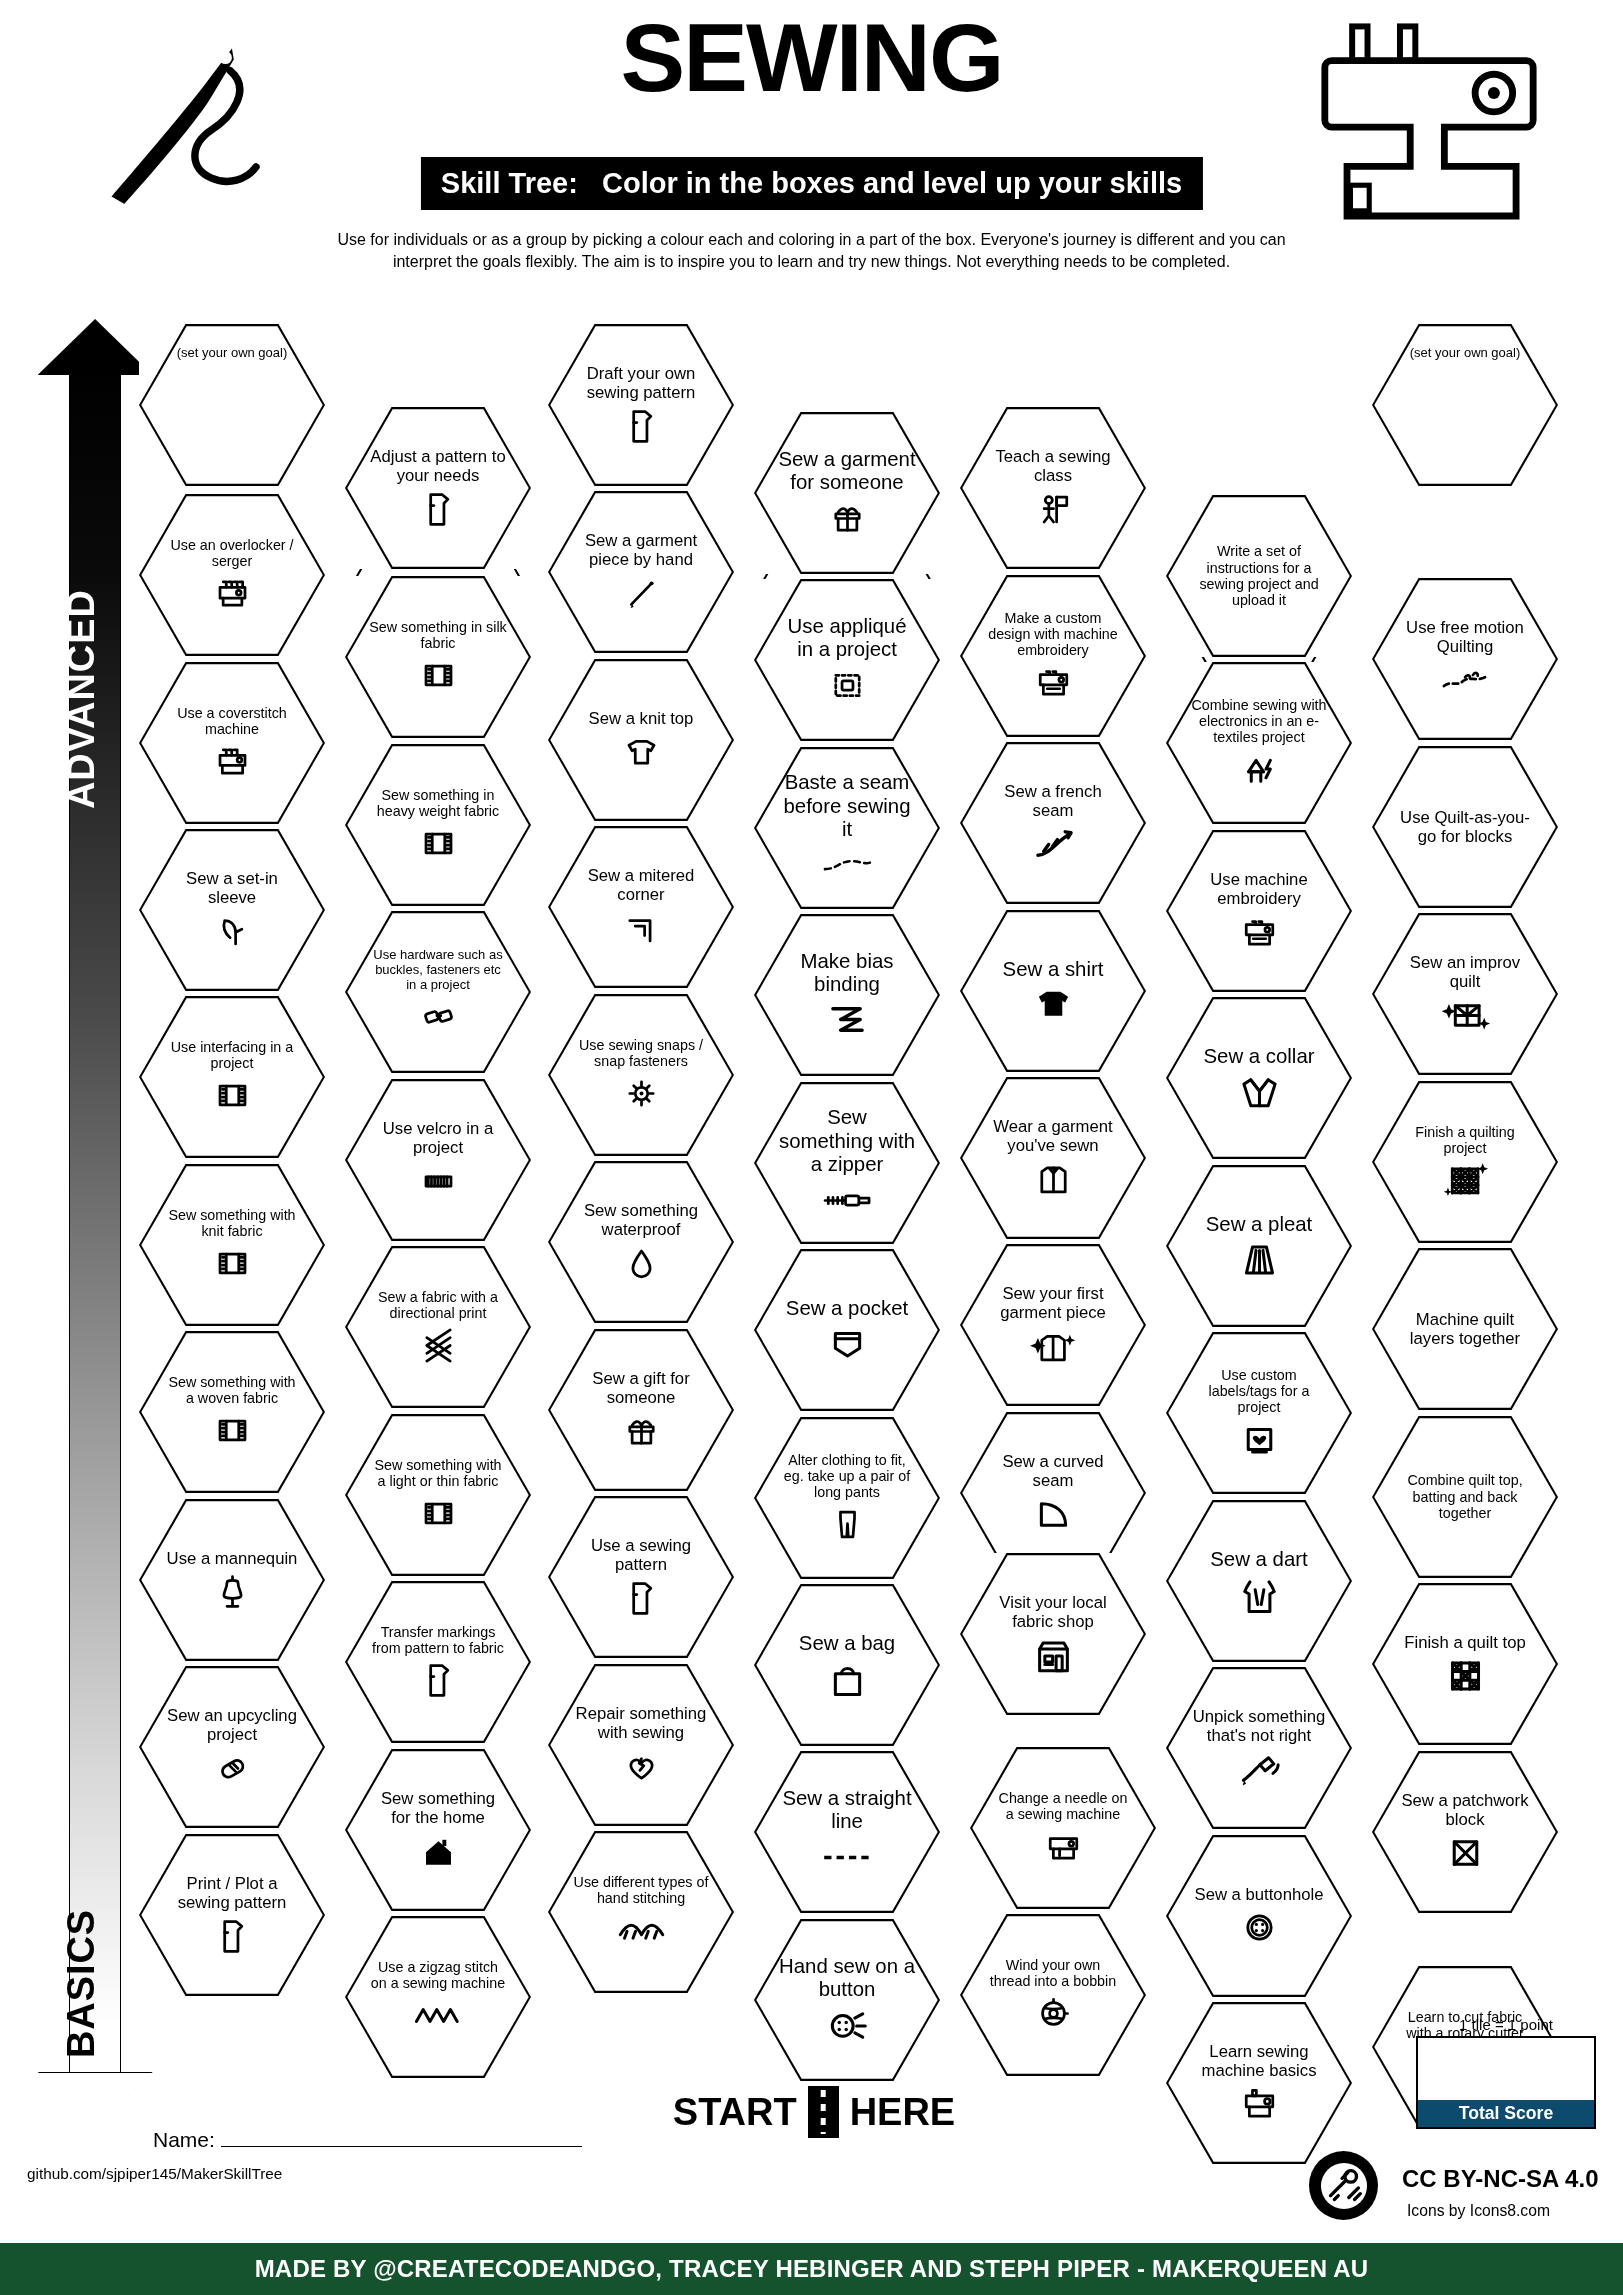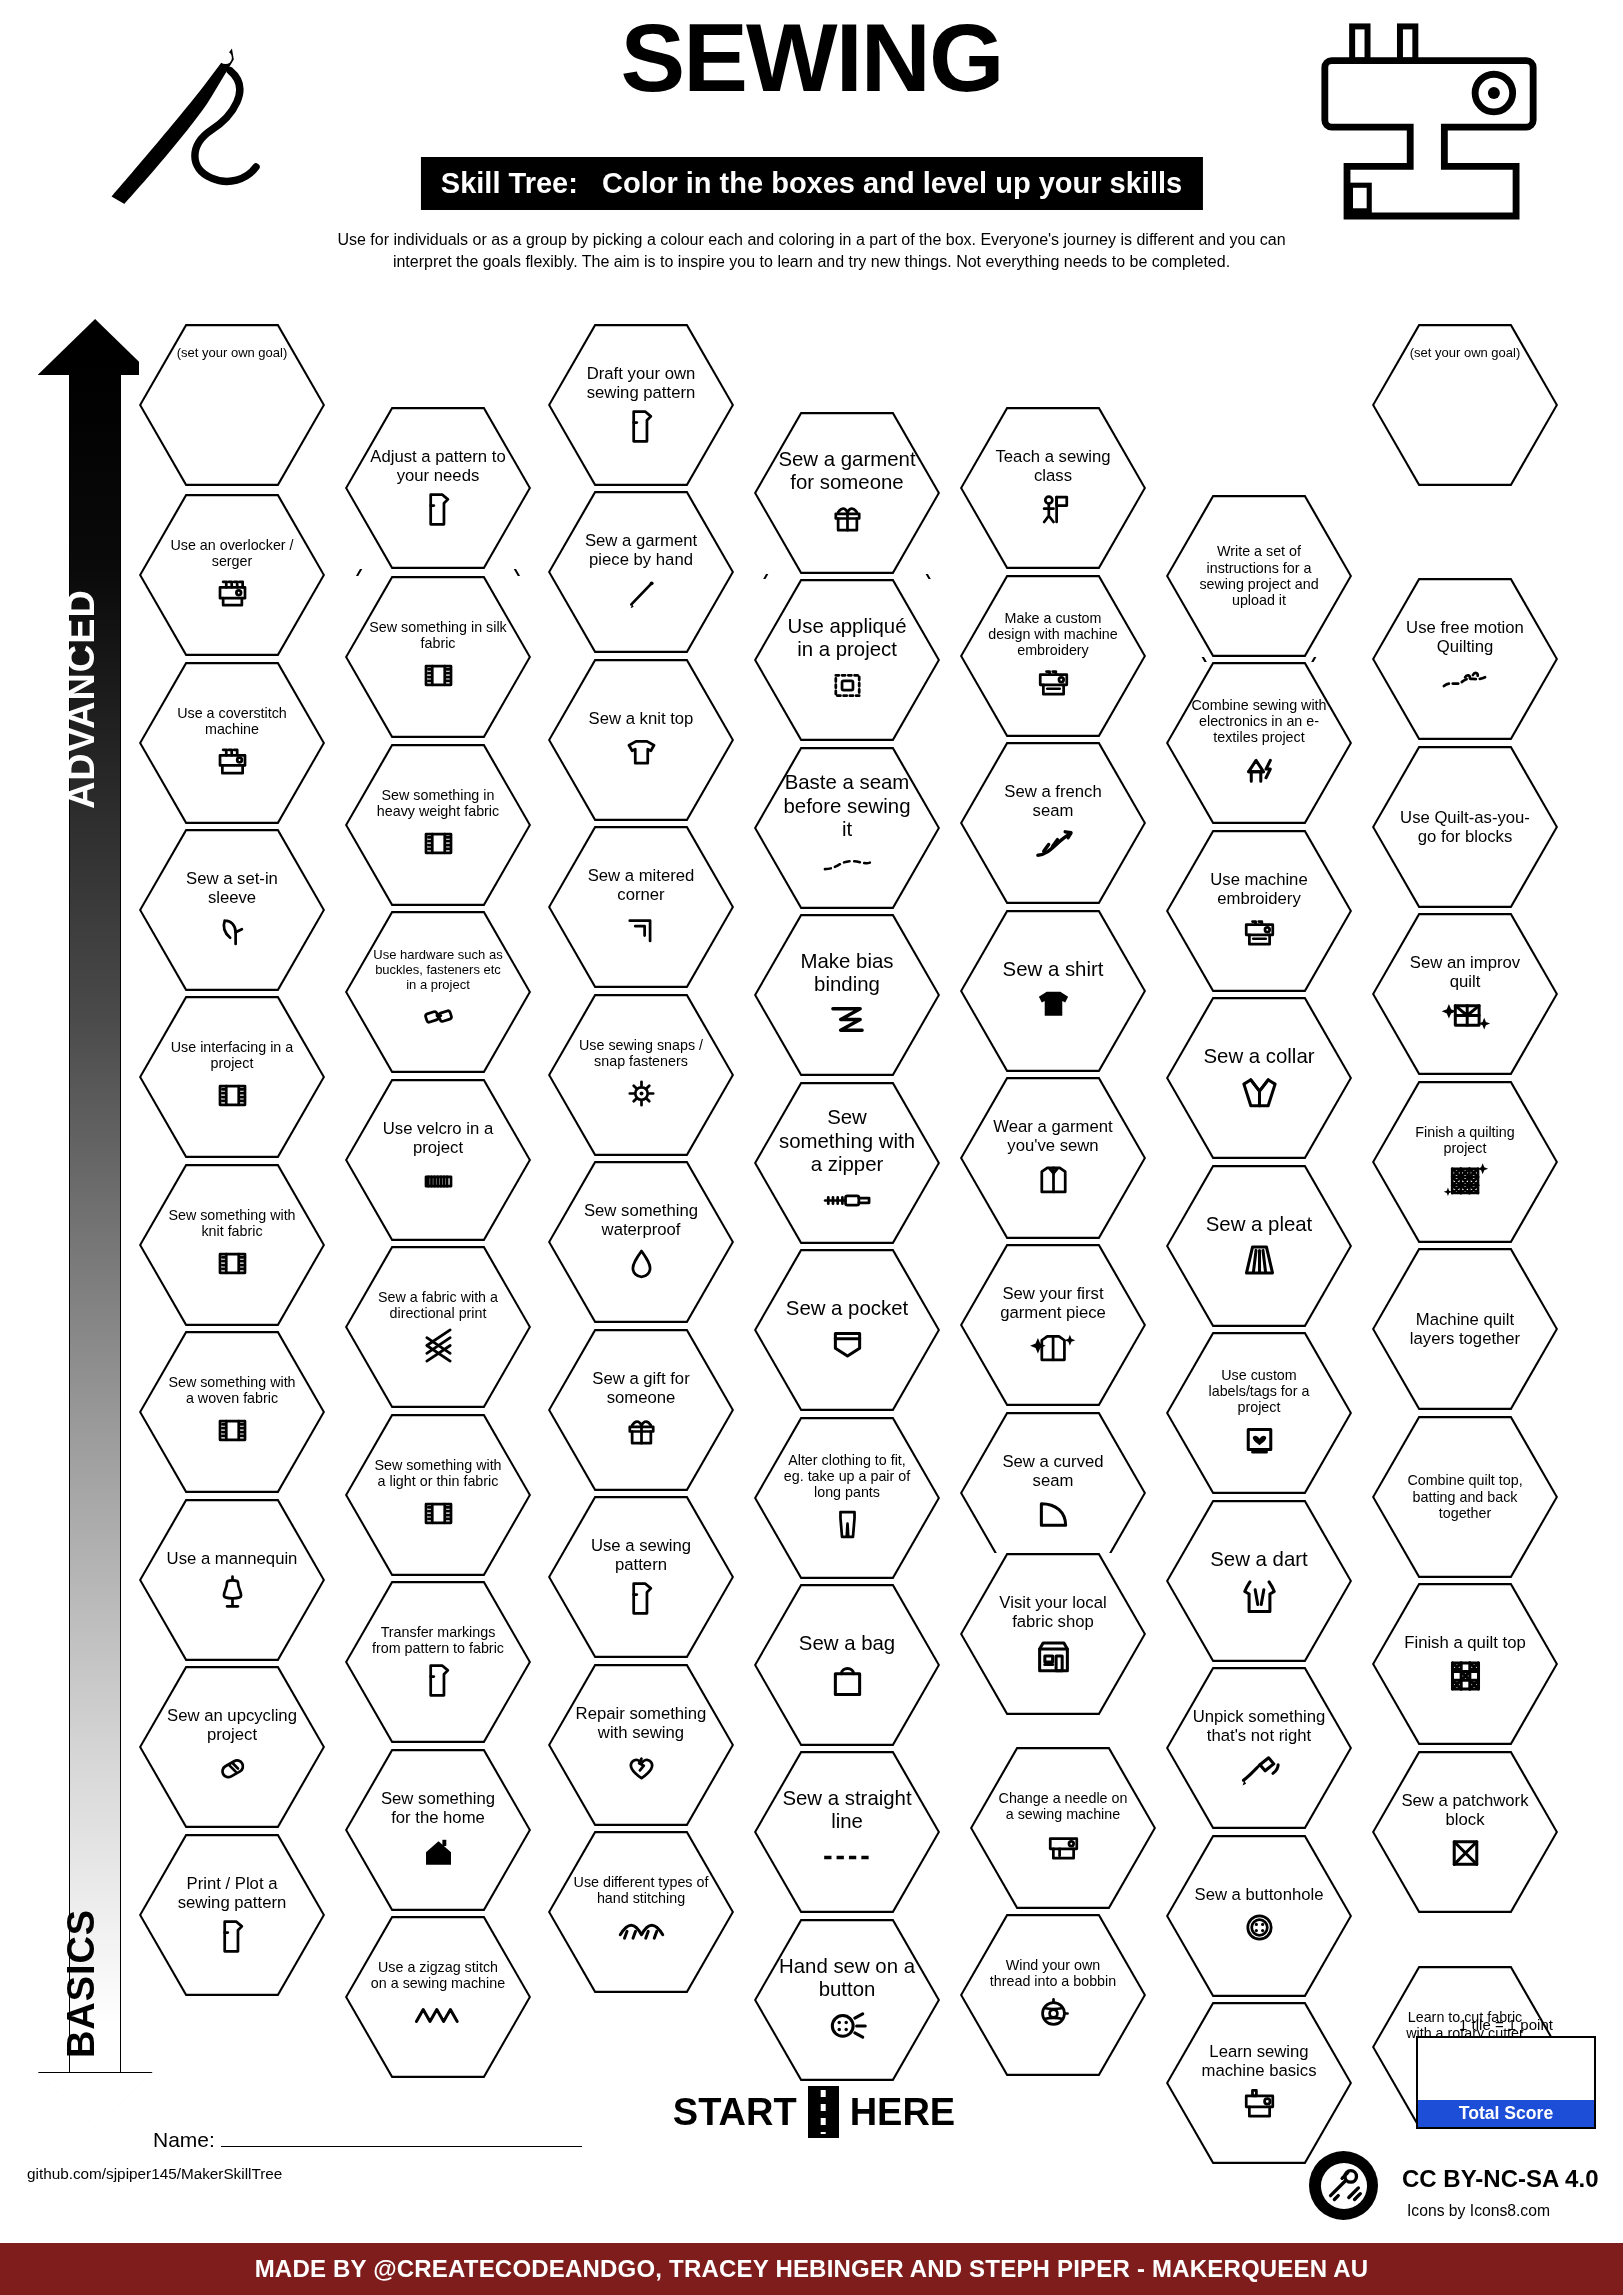--- a/index.html
+++ b/index.html
@@ -116,21 +116,21 @@
     width:51px; height:39px;
     display:flex; align-items:center; justify-content:center;
   }
   .hex .gicon svg { width:100%; height:100%; }
   .hex.empty .content { justify-content:flex-start; padding-top:21px; }
   .hex.empty .label { font-size:13px; }
 
   
   #footer-bar {
     position:absolute; left:0; bottom:0; width:1623px; height:52px;
-    background:#7f1d1d; color:#fff;
+    background:#14532d; color:#fff;
     display:flex; align-items:center; justify-content:center;
     font-size:24px; font-weight:bold; letter-spacing:0.2px;
   }
   #start-here {
     position:absolute; left:615px; top:2082px; width:398px; height:60px;
     display:flex; align-items:center; justify-content:center; gap:11px;
     font-size:38px; font-weight:bold;
   }
   #start-road {
     width:31px; height:52px; background:#000; position:relative;
@@ -150,21 +150,21 @@
   #score-box {
     position:absolute; left:1416px; top:2036px; width:180px; height:93px;
     border:2.3px solid #000; background:#fff;
   }
   #score-note {
     position:absolute; left:1416px; top:2016px; width:180px; text-align:center;
     font-size:15px;
   }
   #score-label {
     position:absolute; left:0; bottom:0; width:100%; height:27px;
-    background:#1d4ed8; color:#fff;
+    background:#0c4a6e; color:#fff;
     display:flex; align-items:center; justify-content:center;
     font-size:17.6px; font-weight:bold;
   }
 
   #cc { position:absolute; left:1402px; top:2165px; font-size:24px; font-weight:bold; }
   #icons8 { position:absolute; left:1407px; top:2202px; font-size:15.7px; }
   #cc-badge {
     position:absolute; left:1309px; top:2151px; width:69px; height:69px;
     border-radius:50%; background:#000;
     display:flex; align-items:center; justify-content:center;

